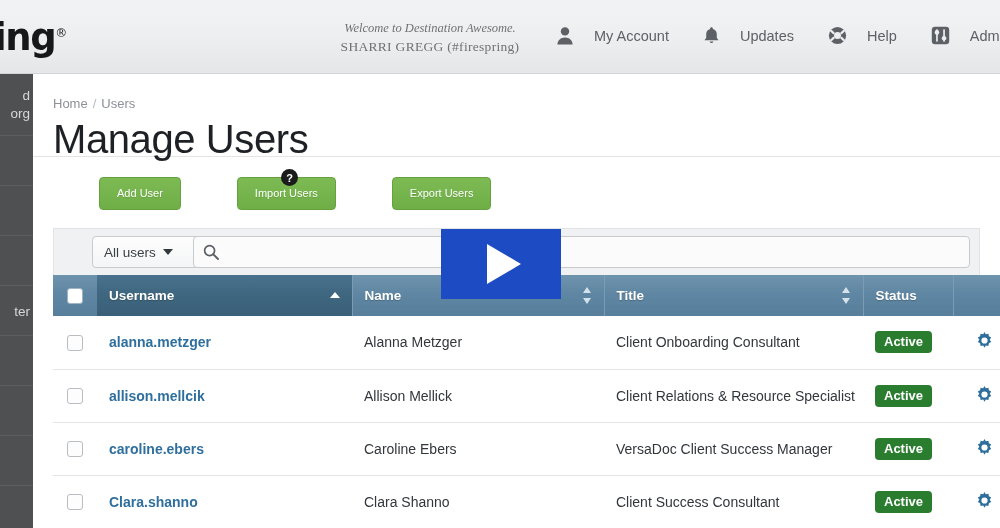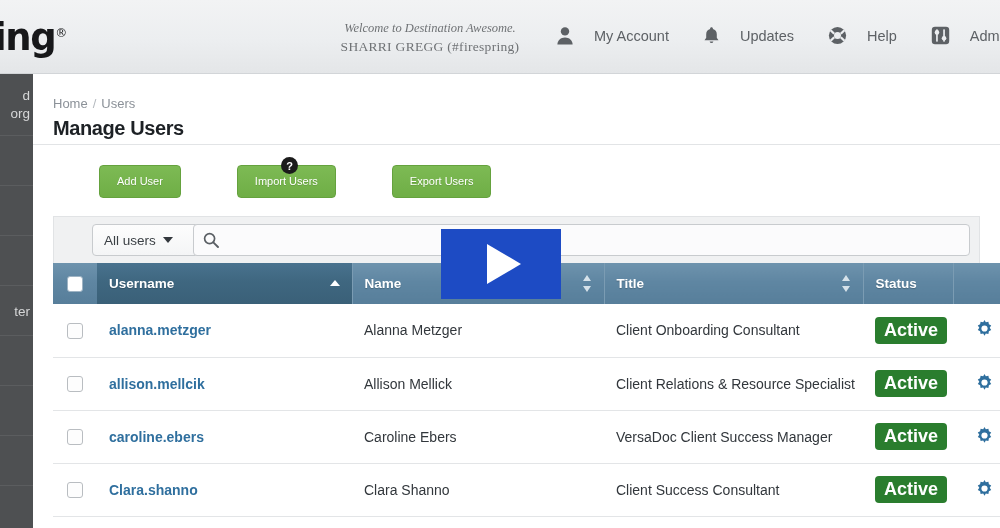--- a/index.html
+++ b/index.html
@@ -133,36 +133,36 @@
     top: 74px;
     width: 967px;
     height: 454px;
     background: #ffffff;
     overflow: hidden;
   }
 
   .page-head {
     padding: 22px 0 1px 20px;
     border-bottom: 1px solid #e2e4e6;
-    height: 71px;
+    height: 83px;
   }
   .breadcrumb {
     font-size: 13px;
     color: #8b9198;
     margin-bottom: 6px;
   }
   .breadcrumb a {
     color: #8b9198;
     text-decoration: none;
     cursor: pointer;
   }
   .breadcrumb .sep { margin: 0 5px; color: #b5babf; }
   .page-title {
-    font-size: 20px;
-    font-weight: bold;
+    font-size: 40px;
+    font-weight: normal;
     color: #1d2125;
     letter-spacing: -0.4px;
   }
 
   .toolbar {
     padding: 20px 0 0 20px;
     display: flex;
     align-items: flex-start;
     gap: 10px;
     position: relative;
@@ -341,21 +341,21 @@
     font-weight: bold;
     font-size: 14px;
     text-decoration: none;
     cursor: pointer;
   }
   td.status { text-align: left; }
   .badge {
     display: inline-block;
     background: #2a7d2e;
     color: #ffffff;
-    font-size: 18px;
+    font-size: 13px;
     font-weight: bold;
     border-radius: 4px;
     padding: 4px 9px 5px 9px;
     line-height: 1;
   }
   td.gear { width: 62px; text-align: center; }
   .gear-btn { cursor: pointer; display: inline-block; }
 
   .cbox {
     width: 16px;

